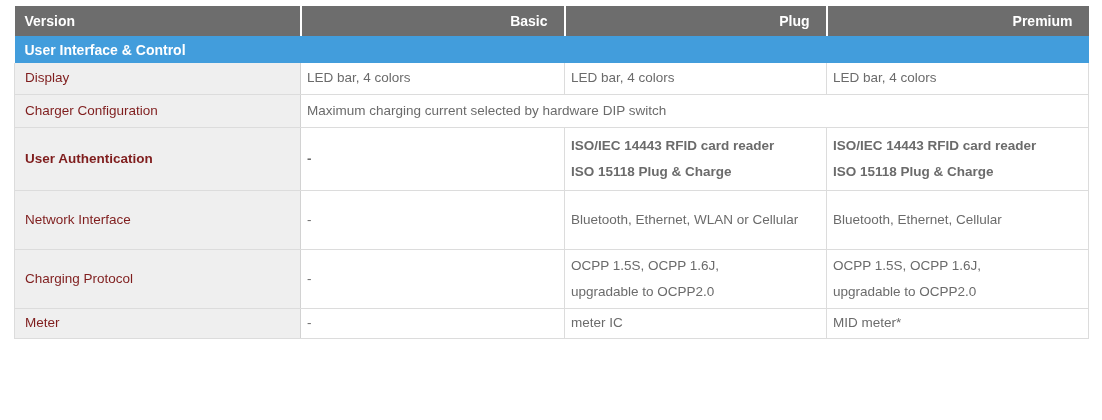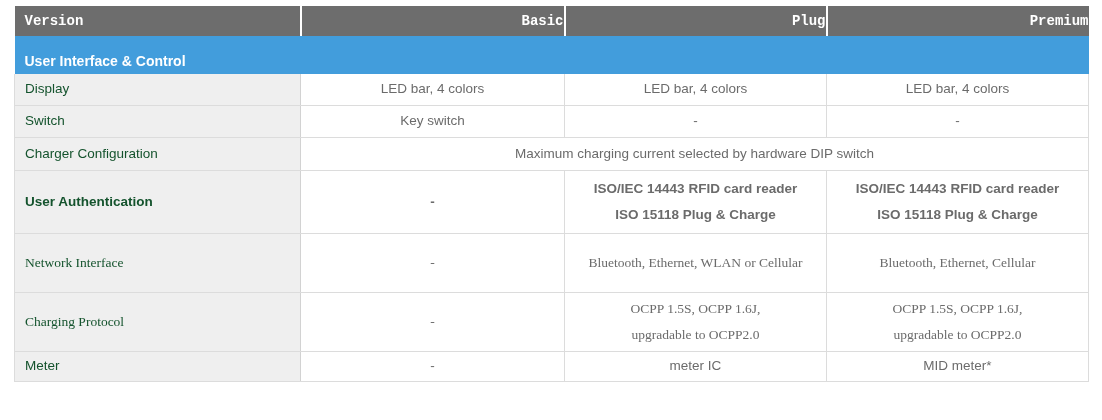--- a/index.html
+++ b/index.html
@@ -34,78 +34,77 @@
   table.spec-table col.c-smart   { width: 262px; }
   table.spec-table col.c-premium { width: 262px; }
 
   
   tr.header-row th {
     background: #6d6d6d;
     color: #ffffff;
     font-weight: bold;
     font-size: 14px;
     height: 30px;
-    padding: 0 0 0 0;
+    padding: 0 16px 0 0;
     border-right: 2px solid #ffffff;
     vertical-align: middle;
-    font-family: Liberation Mono, monospace;
   }
   tr.header-row th.feature-head {
     text-align: left;
     padding-left: 10px;
   }
   tr.header-row th.value-head {
     text-align: right;
   }
   tr.header-row th:last-child { border-right: none; }
 
   
   tr.section-row td.section-cell {
     background: #429ddc;
     color: #ffffff;
     font-weight: bold;
     font-size: 14px;
     height: 27px;
-    padding: 11px 0 0 10px;
+    padding: 0 0 0 10px;
     text-align: left;
     vertical-align: middle;
     border: none;
   }
 
   
   tr.data-row td {
     border-bottom: 1px solid #dcdcdc;
     border-right: 1px solid #dcdcdc;
     vertical-align: middle;
     line-height: 1.35;
   }
   tr.data-row td:last-child { border-right: none; }
 
   tr.data-row td.feature-cell {
     background: #efefef;
-    color: #14532d;
+    color: #7f1d1d;
     text-align: left;
     padding-left: 10px;
     border-left: 1px solid #dcdcdc;
     border-right: 1px solid #d2d2d2;
   }
   tr.data-row td.value-cell {
     background: #ffffff;
     color: #6b6b6b;
-    text-align: center;
+    text-align: left;
     padding: 0 6px;
   }
   tr.data-row td.value-cell.rightmost {
     border-right: 1px solid #dcdcdc;
   }
 
   tr.r-h29 td { height: 29px; }
   tr.r-h30 td { height: 30px; }
   tr.r-h60 td { height: 60px; font-weight: bold; }
-  tr.r-h56 td { height: 56px; font-family: Liberation Serif, serif; }
+  tr.r-h56 td { height: 56px; }
   tr.r-h27 td { height: 27px; }
 
   .line { display: block; }
   .line + .line { margin-top: 7px; }
 </style>
 </head>
 <body>
 
 <div id="spec-table-wrap">
   <table class="spec-table">
@@ -128,26 +127,20 @@
         <td class="section-cell" colspan="4">User Interface &amp; Control</td>
       </tr>
 
       <tr class="data-row r-h29">
         <td class="feature-cell">Display</td>
         <td class="value-cell">LED bar, 4 colors</td>
         <td class="value-cell">LED bar, 4 colors</td>
         <td class="value-cell rightmost">LED bar, 4 colors</td>
       </tr>
 
-      <tr class="data-row r-h29">
-        <td class="feature-cell">Switch</td>
-        <td class="value-cell">Key switch</td>
-        <td class="value-cell">-</td>
-        <td class="value-cell rightmost">-</td>
-      </tr>
 
       <tr class="data-row r-h30">
         <td class="feature-cell">Charger Configuration</td>
         <td class="value-cell rightmost" colspan="3">Maximum charging current selected by hardware DIP switch</td>
       </tr>
 
       <tr class="data-row r-h60">
         <td class="feature-cell">User Authentication</td>
         <td class="value-cell">-</td>
         <td class="value-cell">

